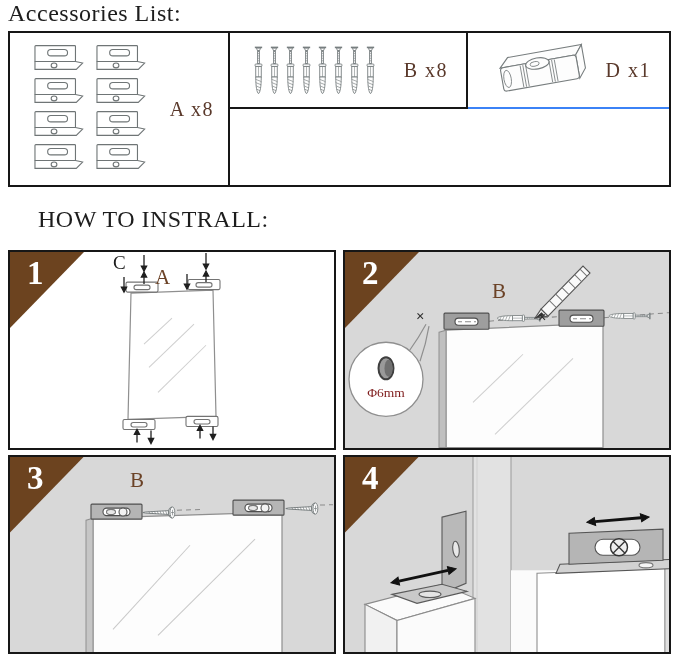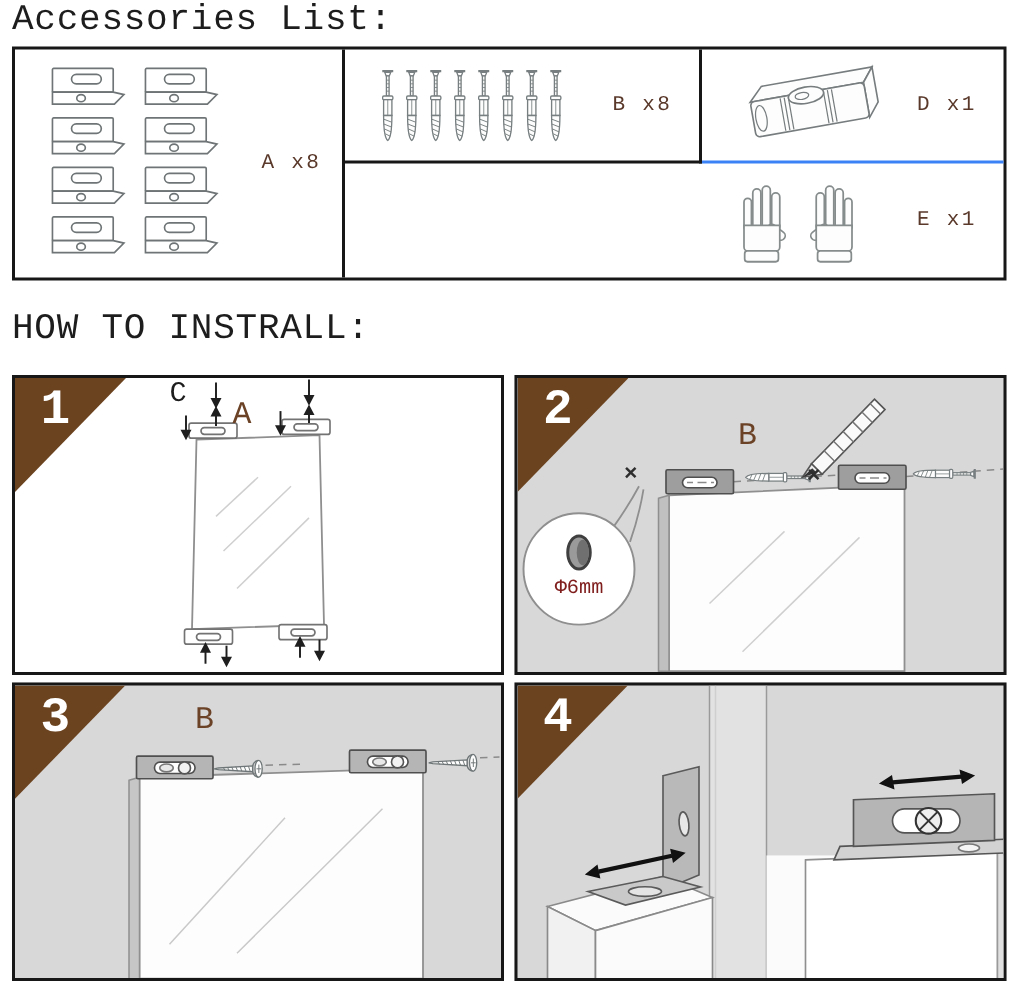--- a/index.html
+++ b/index.html
@@ -1,40 +1,40 @@
 <!DOCTYPE html>
 <html><head>
 <meta charset="utf-8">
 <style>
   html,body { margin:0; padding:0; background:#fff; }
   .sheet {
     position:relative; width:678px; height:657px; background:#fff;
-    font-family:Liberation Mono, monospace; overflow:hidden;
+    font-family:Liberation Serif, serif; overflow:hidden;
   }
   .title {
     position:absolute; left:8px; color:#1d1d1d; font-size:24px;
     font-weight:500; letter-spacing:0.5px;
   }
   .title-acc { top:0px; }
-  .title-install { top:206px; }
+  .title-install { top:206px;margin-left:30px; }
 
   
   .acc-table {
     position:absolute; left:8px; top:31px; width:663px; height:156px;
     box-sizing:border-box; border:2px solid #171717;
     display:grid; grid-template-columns:220px 238px 1fr; grid-template-rows:1fr 1fr;
   }
   .cell { position:relative; display:flex; align-items:center; box-sizing:border-box; }
   .cell-a { grid-row:1 / 3; border-right:2px solid #171717;justify-content:center; }
   .cell-b { border-right:2px solid #171717; border-bottom:2px solid #171717; }
   .cell-c { border-right:2px solid #171717; grid-row:2; grid-column:2; }
   .cell-d { border-bottom:2px solid #3b82f6; }
   .cell-e { grid-row:2; grid-column:3; }
   .acc-label {
-    margin-left:auto; margin-right:18px; font-size:14px;
+    margin-left:auto; margin-right:18px; font-size:20px;
     letter-spacing:1.5px; color:#5A392B; white-space:nowrap;
   }
   .a-grid {
     display:grid; grid-template-columns:repeat(2,52px);
     grid-auto-rows:31px; gap:2px 10px; margin-left:22px;
   }
   .icons-row { display:flex; gap:3px; margin-left:22px; align-items:center; }
   .single-icon { margin-left:24px; }
 
   
@@ -182,27 +182,20 @@
     </div>
 
     <div class="cell cell-d">
       <svg class="single-icon" width="95" height="59" viewBox="0 0 104 64">
           <use href="#sym-level"></use>
         </svg>
       <span class="acc-label">D x1</span>
     </div>
 
 
-    <div class="cell cell-e">
-      <svg class="single-icon" width="80" height="63" viewBox="0 0 88 70">
-        <use href="#sym-glove"></use>
-        <use href="#sym-glove" transform="translate(88,0) scale(-1,1)"></use>
-      </svg>
-      <span class="acc-label">E x1</span>
-    </div>
   </div>
 
   <div class="title title-install">HOW TO INSTRALL:</div>
 
   <div class="steps">
 
     <section class="step">
       <div class="corner">
         <span class="step-num">1</span>
       </div>

